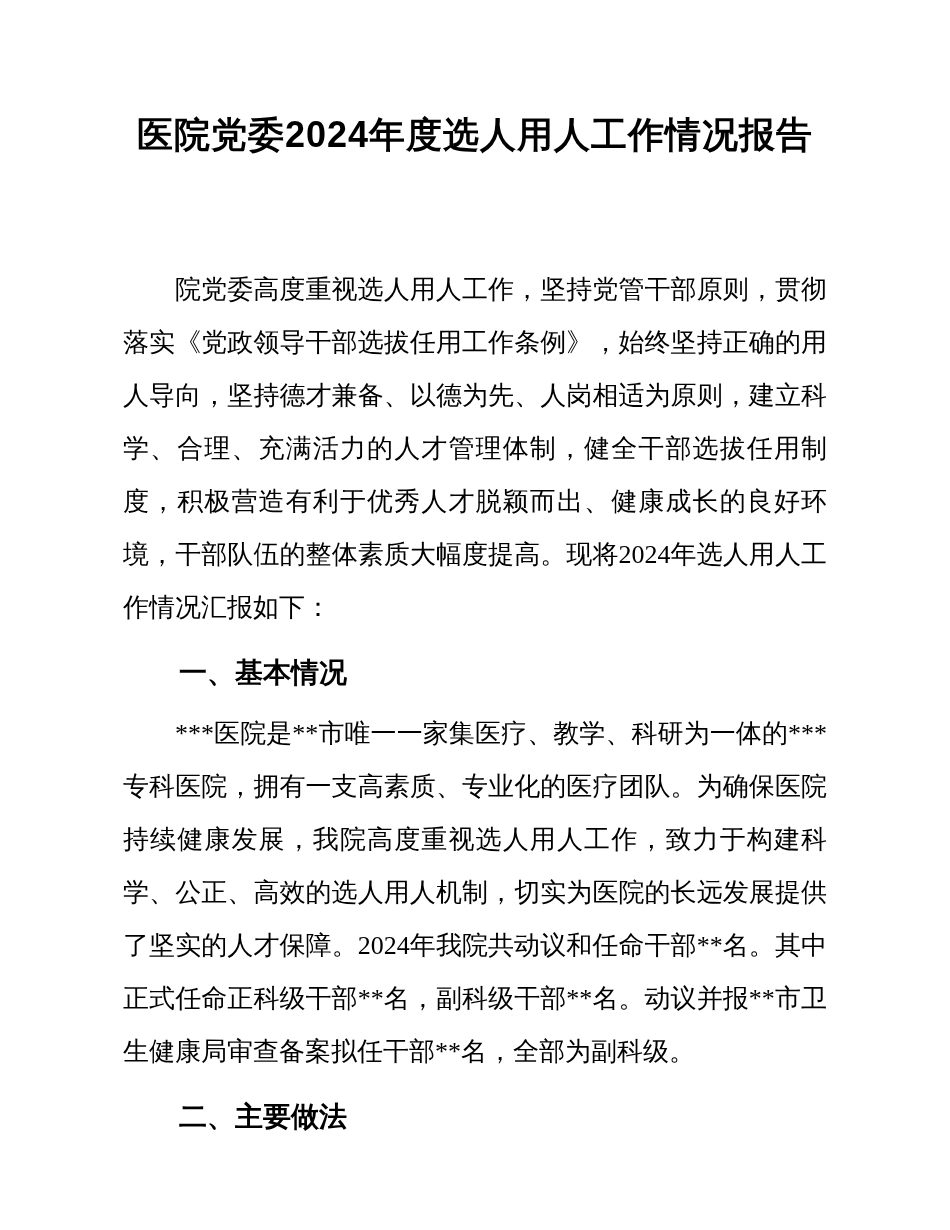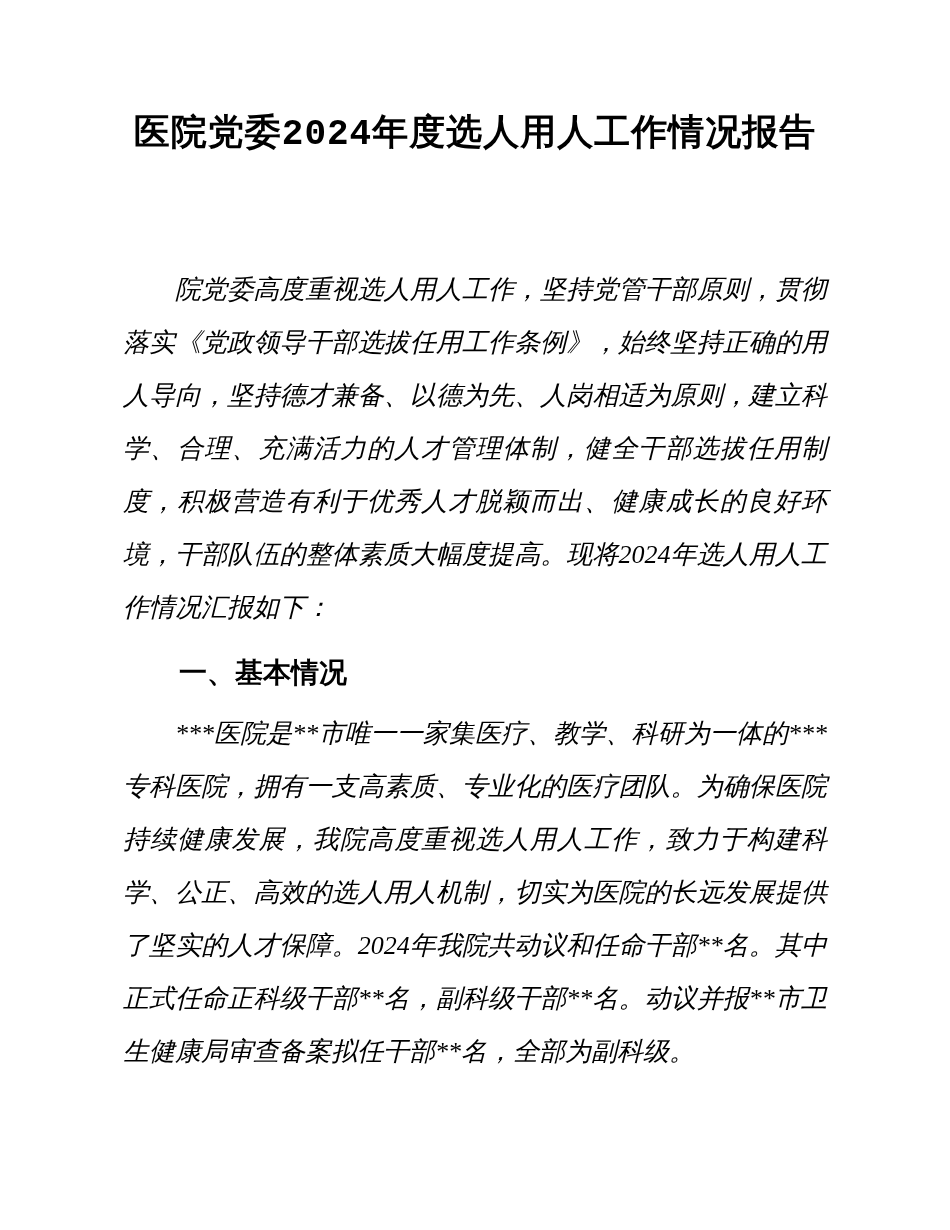--- a/index.html
+++ b/index.html
@@ -13,37 +13,36 @@
     width: 950px;
     height: 1230px;
     margin: 0 auto;
     background: #ffffff;
     padding: 112px 123px 40px 123px;
     font-family: "Liberation Serif", "DejaVu Serif", serif;
     color: #000000;
     overflow: hidden;
   }
   .doc-title {
-    font-family: Liberation Mono, monospace;
+    font-family: Liberation Sans, sans-serif;
     font-weight: bold;
     font-size: 36px;
     line-height: 1.3;
     text-align: center;
     letter-spacing: 1px;
     margin: 0 0 104px 0;
   }
   .body-para {
     font-size: 26px;
     line-height: 53px;
     text-align: justify;
     text-justify: inter-ideograph;
     text-indent: 2em;
     margin: 0 0 0 0;
     word-break: break-all;
-    font-style: italic;
   }
   .section-heading {
     font-family: "Liberation Sans", "DejaVu Sans", sans-serif;
     font-weight: bold;
     font-size: 28px;
     line-height: 53px;
     text-indent: 2em;
     margin: 12px 0 8px 0;
   }
 </style>
@@ -52,13 +51,14 @@
 
 <div class="page">
   <h1 class="doc-title">医院党委2024年度选人用人工作情况报告</h1>
 
   <p class="body-para">院党委高度重视选人用人工作，坚持党管干部原则，贯彻落实《党政领导干部选拔任用工作条例》，始终坚持正确的用人导向，坚持德才兼备、以德为先、人岗相适为原则，建立科学、合理、充满活力的人才管理体制，健全干部选拔任用制度，积极营造有利于优秀人才脱颖而出、健康成长的良好环境，干部队伍的整体素质大幅度提高。现将2024年选人用人工作情况汇报如下：</p>
 
   <h2 class="section-heading">一、基本情况</h2>
 
   <p class="body-para">***医院是**市唯一一家集医疗、教学、科研为一体的***专科医院，拥有一支高素质、专业化的医疗团队。为确保医院持续健康发展，我院高度重视选人用人工作，致力于构建科学、公正、高效的选人用人机制，切实为医院的长远发展提供了坚实的人才保障。2024年我院共动议和任命干部**名。其中正式任命正科级干部**名，副科级干部**名。动议并报**市卫生健康局审查备案拟任干部**名，全部为副科级。</p>
 
+  <h2 class="section-heading">二、主要做法</h2>
 </div>
 
 </body></html>

